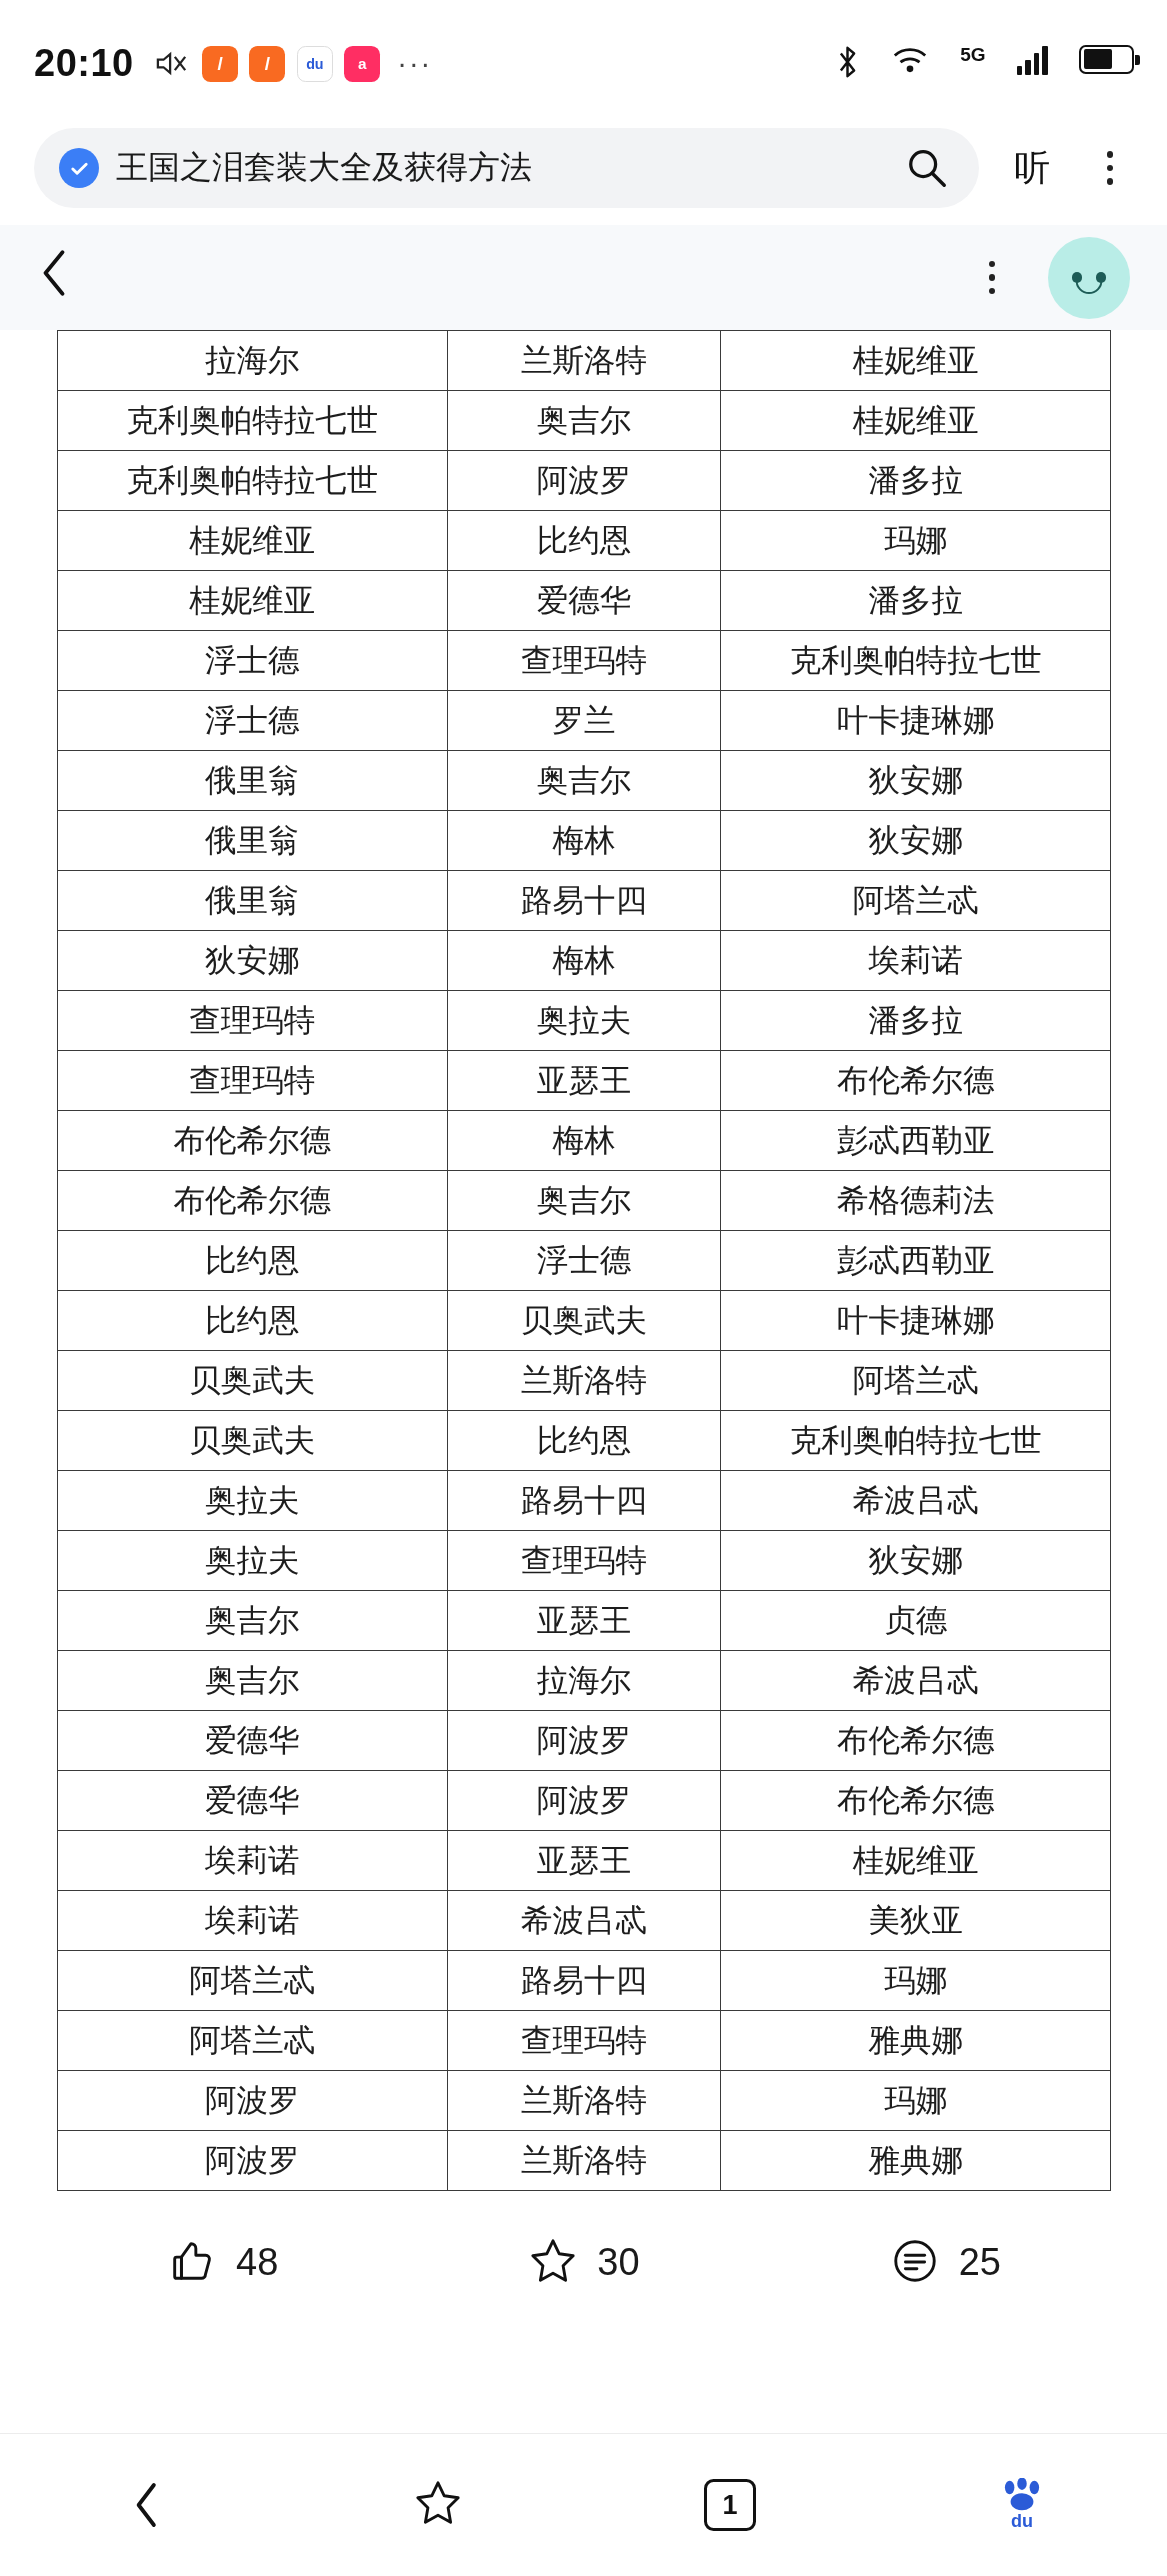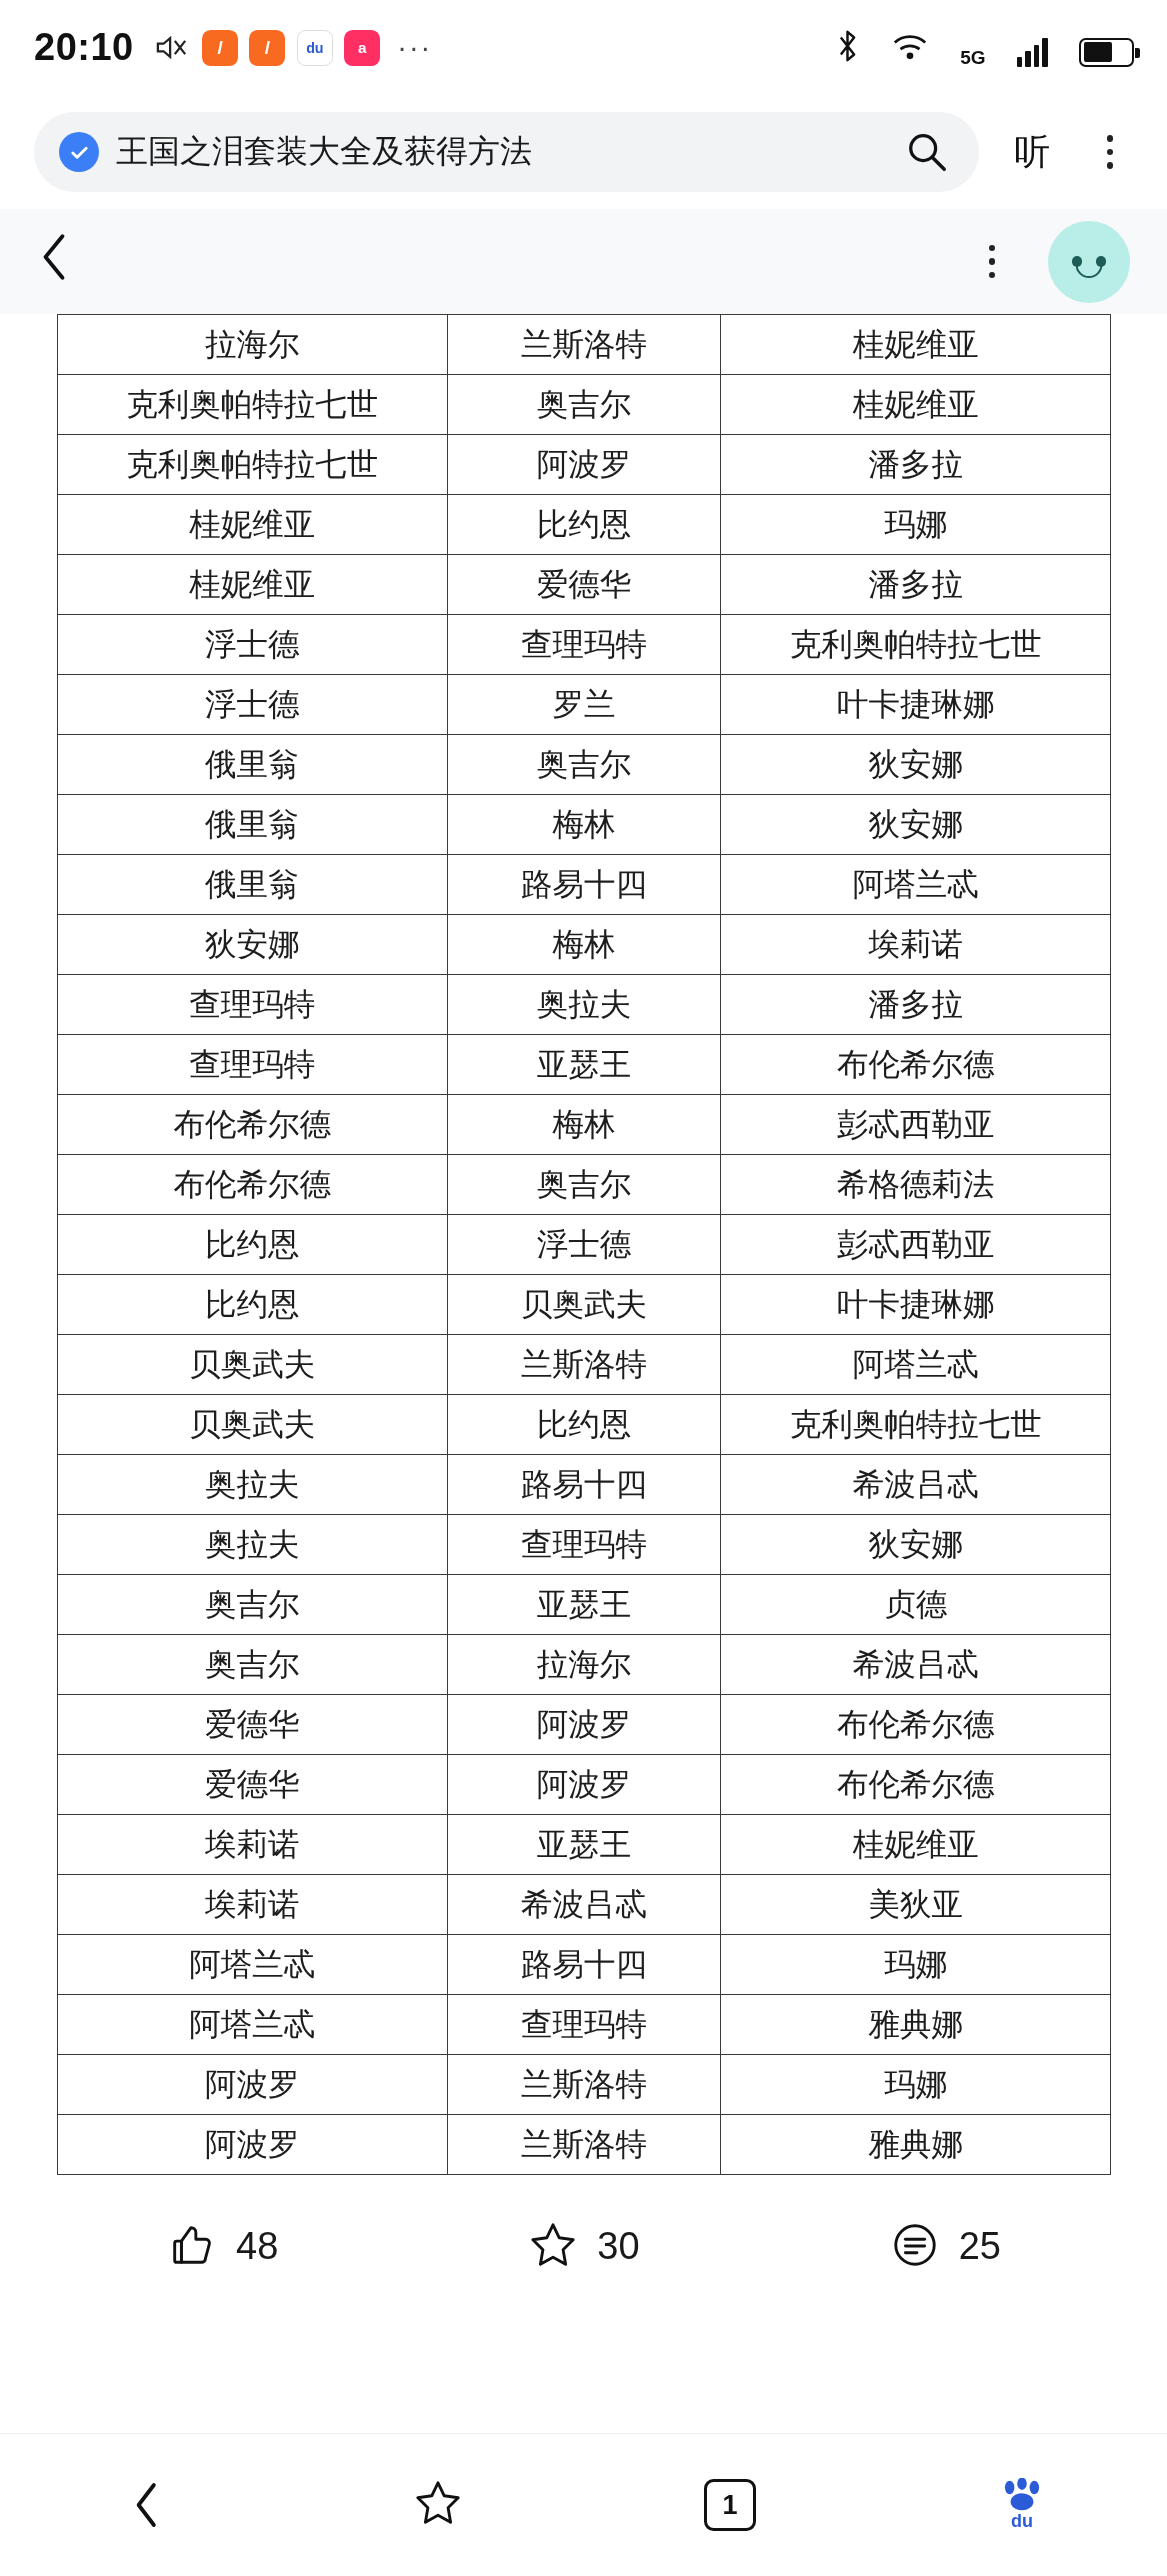--- a/index.html
+++ b/index.html
@@ -12,20 +12,21 @@
   }
   body { position: relative; }
 
   
   .statusbar {
     height: 95px;
     display: flex;
     align-items: center;
     padding: 0 34px;
     background: #ffffff;
+    margin-top: 16px;
   }
   .sb-time {
     font-size: 38px;
     font-weight: bold;
     color: #111;
     letter-spacing: 0.5px;
     margin-right: 19px;
   }
   .sb-icons-left { display: flex; align-items: center; gap: 11.4px; }
   .sb-mini {
@@ -33,21 +34,21 @@
     border-radius: 8.6px;
     display: flex; align-items: center; justify-content: center;
     font-size: 19px; color: #fff; font-weight: bold;
   }
   .sb-mute {
     width: 38px; height: 36px;
     display: flex; align-items: center; justify-content: center;
     color: #222; font-size: 29px;
   }
   .sb-dots { color: #444; font-size: 29px; letter-spacing: 1.9px; margin-left: 5.7px;}
-  .sb-right { margin-left: auto; display: flex; align-items: flex-end; gap: 31px; }
+  .sb-right { margin-left: auto; display: flex; align-items: flex-start; gap: 31px; }
   .sb-5g { font-size: 19px; font-weight: bold; color: #111; line-height: 1; }
   .bars { display: flex; align-items: flex-end; gap: 2.9px; height: 30.5px; }
   .bars i { width: 5.7px; background: #111; display: block; border-radius: 1px; }
   .batt {
     width: 55px; height: 29px; border: 2.9px solid #111; border-radius: 6.7px;
     position: relative; display: flex; align-items: center; padding: 2.9px;
   }
   .batt::after {
     content: ""; position: absolute; right: -7.6px; top: 8.6px;
     width: 4.8px; height: 9.5px; background: #111; border-radius: 0 1.9px 1.9px 0;

